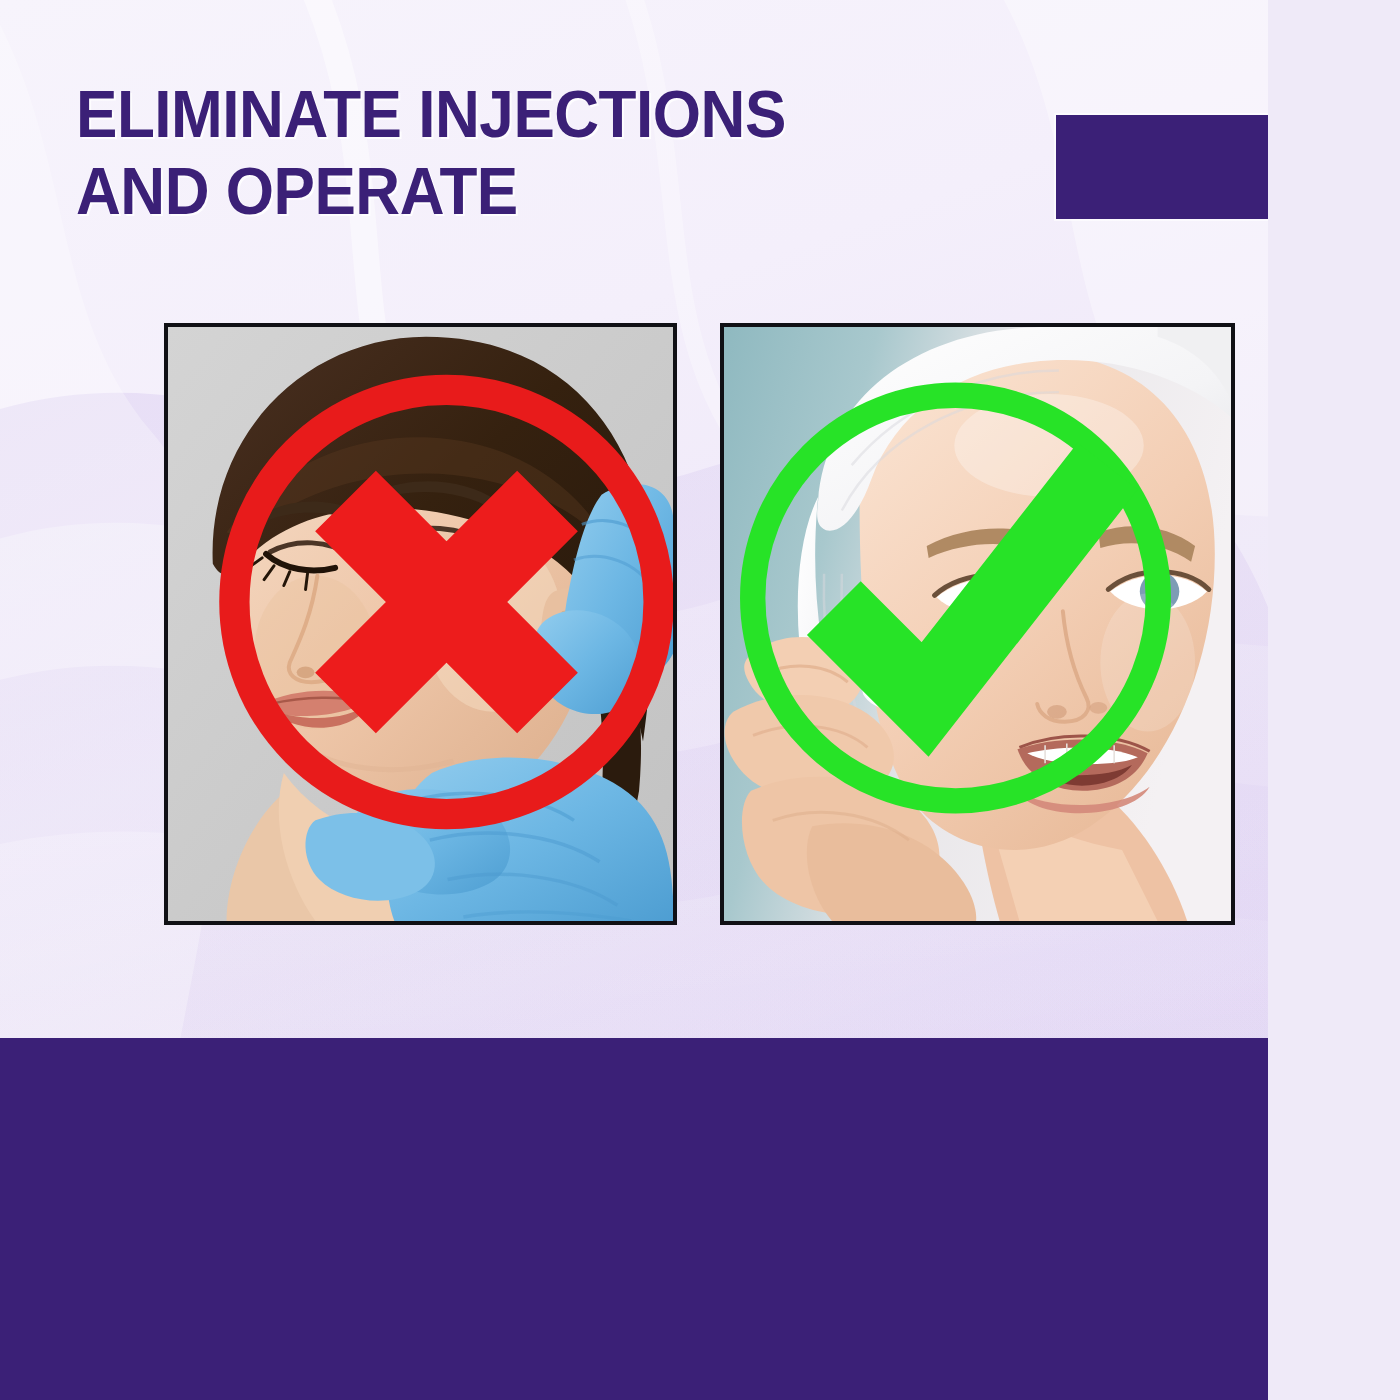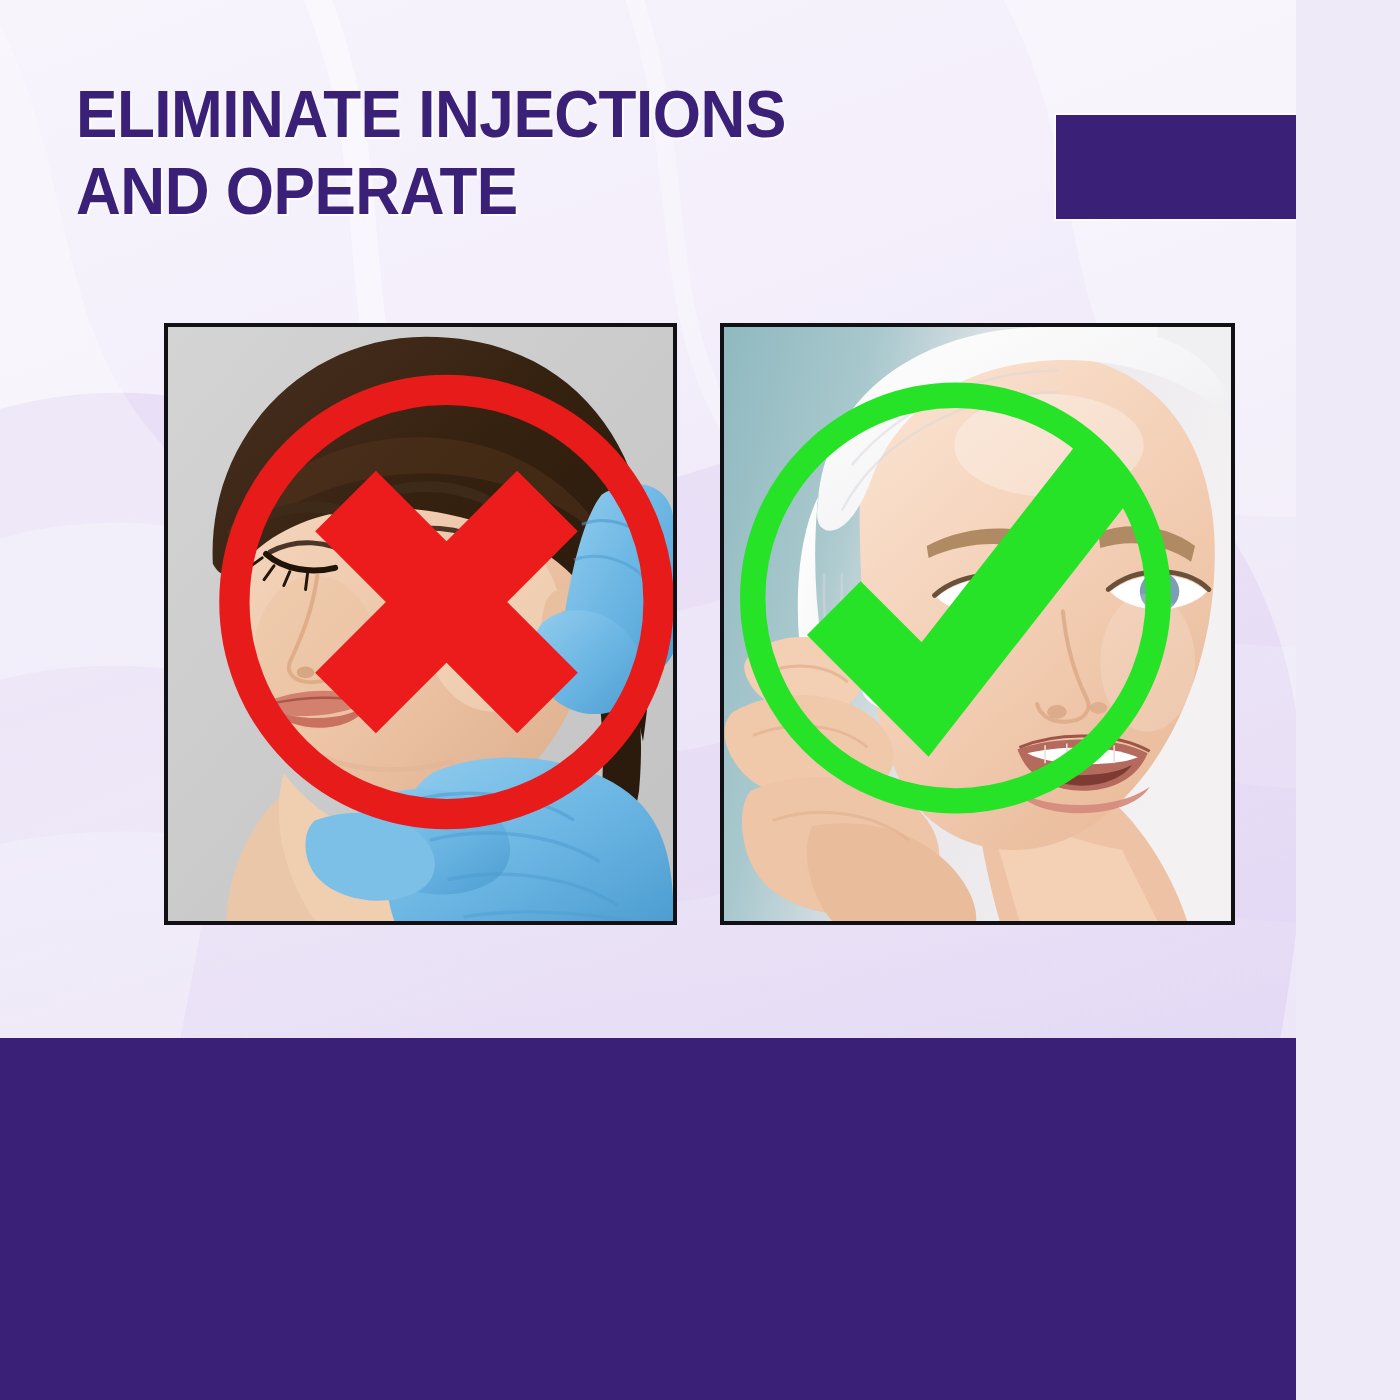--- a/index.html
+++ b/index.html
@@ -1,21 +1,21 @@
 <!DOCTYPE html>
 <html><head>
 <meta charset="utf-8">
 <style>
   html,body{margin:0;padding:0;}
   body{
     width:1400px;height:1400px;overflow:hidden;
     font-family:"Liberation Sans",sans-serif;
     background:#efeaf8;
   }
-  .canvas{position:relative;width:1268px;height:1400px;overflow:hidden;padding-left:28px;}
+  .canvas{position:relative;width:1268px;height:1400px;overflow:hidden;}
 
   
   .bg-base{
     position:absolute;left:0;top:0;width:1400px;height:1400px;
     background:linear-gradient(160deg,#f7f4fc 0%,#f4effb 28%,#eee7f8 52%,#e4d9f5 76%,#ddd0f2 100%);
   }
   .bg-waves{position:absolute;left:0;top:0;width:1400px;height:1400px;}
 
   
   .heading{

